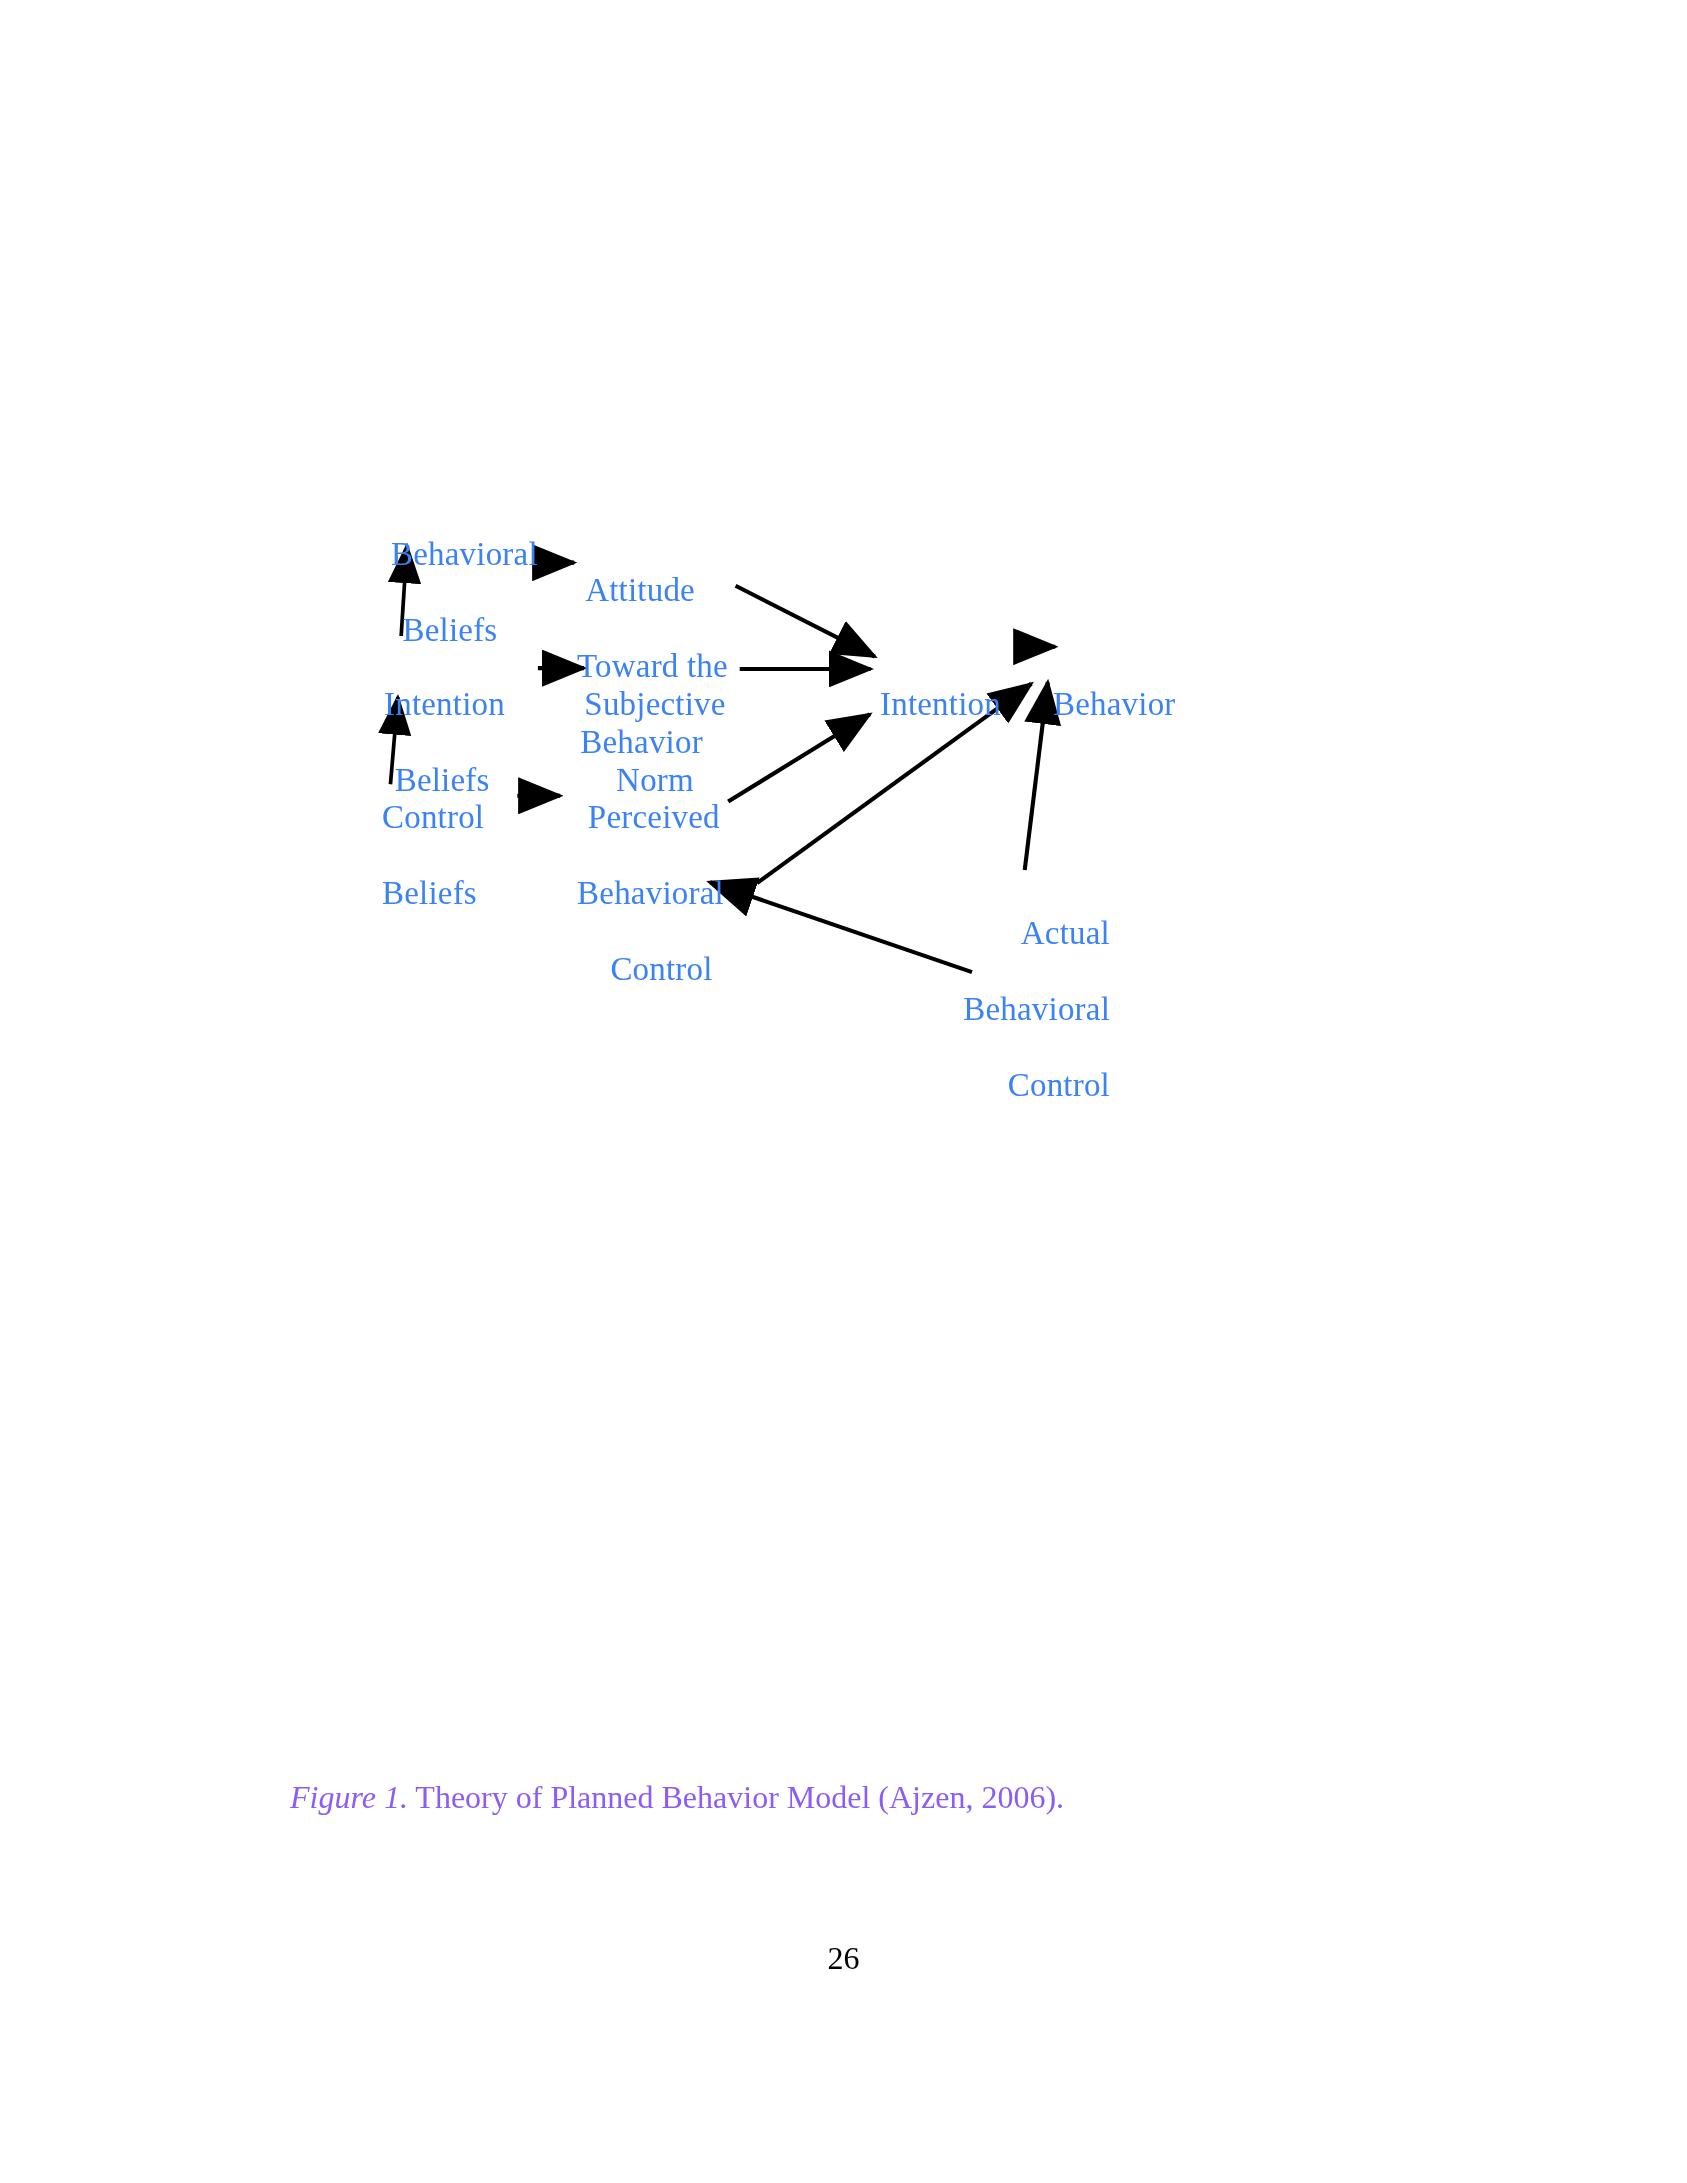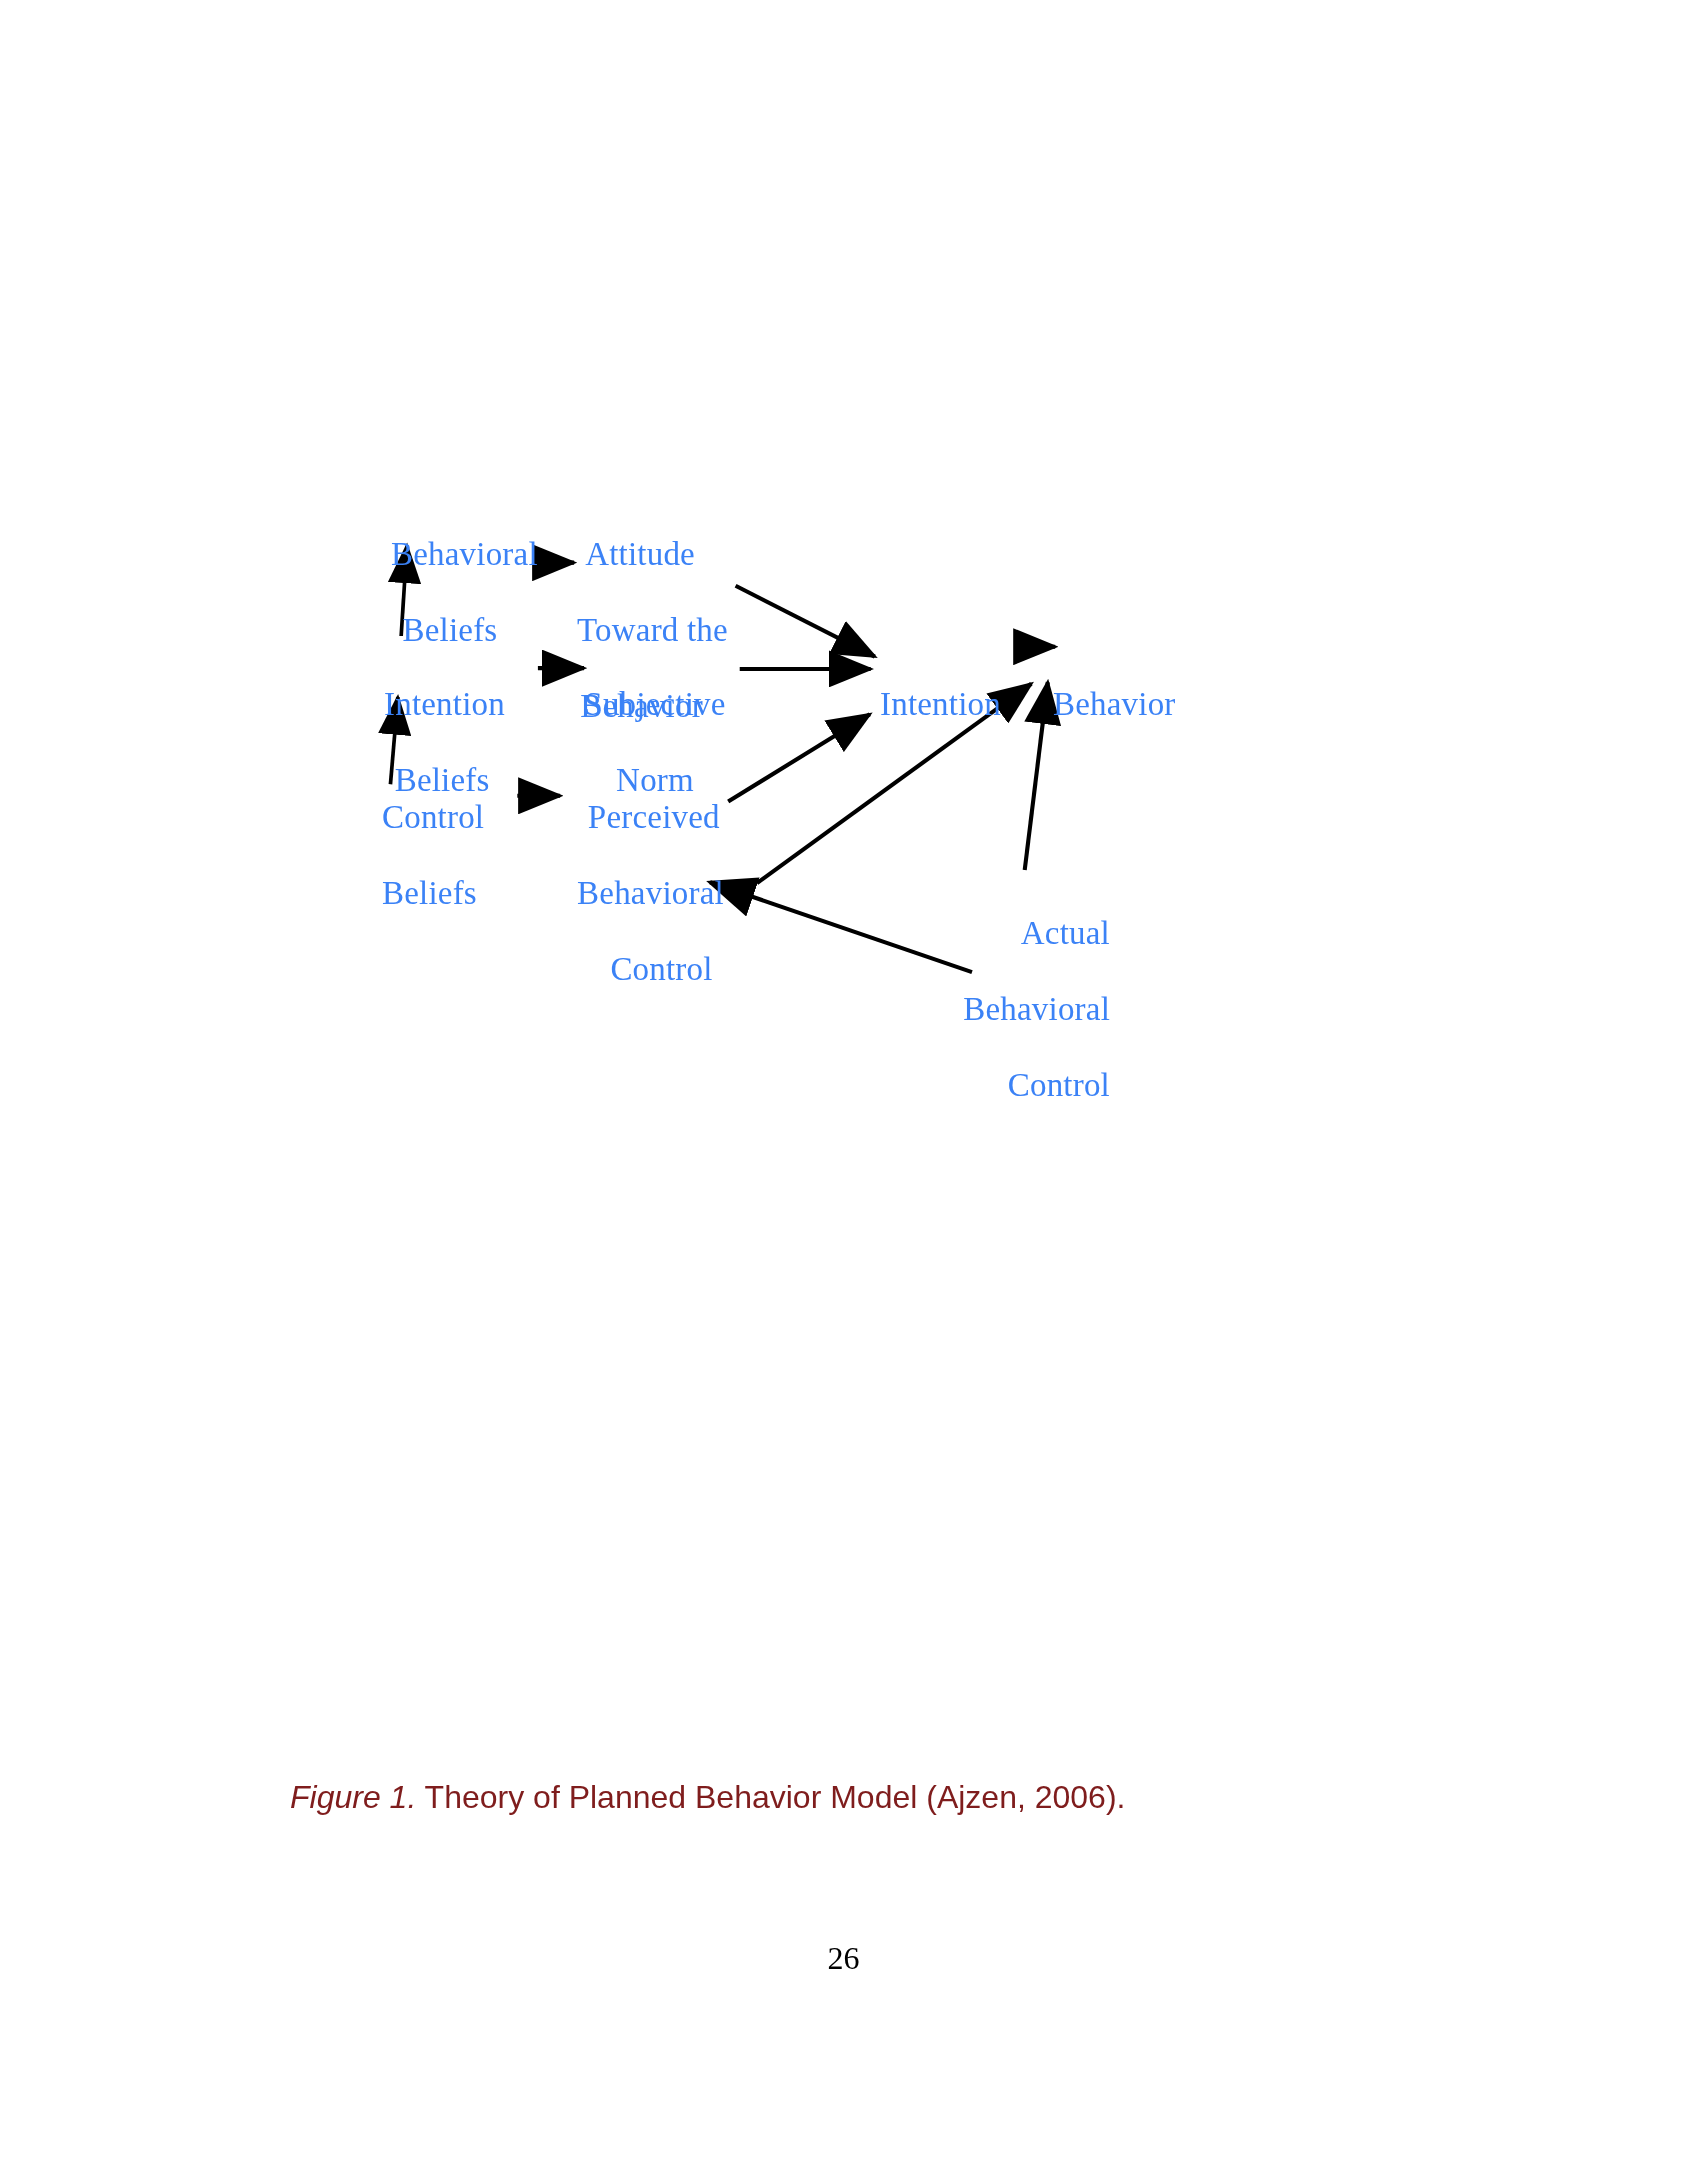--- a/index.html
+++ b/index.html
@@ -50,21 +50,21 @@
     color: #3b82f6;
     white-space: pre-line;
     letter-spacing: 0.2px;
   }
   .node .line { display: block; }
 
   .n-behavioral-beliefs { left: 391px;  top: 497px;  width: 189px; text-align: left; }
   .n-behavioral-beliefs .line:nth-child(2) { padding-left: 11.5px; }
 
   .n-attitude { left: 577px;  top: 497px;  width: 189px; text-align: left; }
-  .n-attitude .line:nth-child(1) { padding-left: 8.2px; }
+  .n-attitude .line:nth-child(1) { padding-left: 8.2px; margin-top: 36px; }
   .n-attitude .line:nth-child(3) { padding-left: 3.3px; }
 
   .n-normative-beliefs { left: 384px; top: 647px; width: 177px; text-align: left; }
   .n-normative-beliefs .line:nth-child(2) { padding-left: 10.7px; }
 
   .n-subjective-norm { left: 579px; top: 647px; width: 152px; text-align: center; }
 
   .n-control-beliefs { left: 382px; top: 760px; width: 165px; text-align: left; }
 
   .n-perceived-bc { left: 568px; top: 760px; width: 165px; text-align: center; }
@@ -75,24 +75,24 @@
 
   .n-behavior { left: 1053px; top: 647px; width: 157px; text-align: left; }
 
   .n-actual-bc { left: 933px; top: 876px; width: 177px; text-align: right; }
 
   
   .caption {
     position: absolute;
     left: 290px;
     top: 1778px;
-    font-family: Liberation Sans, sans-serif;
+    font-family: Liberation Serif, serif;
     font-size: 32px;
     line-height: 38px;
-    color: #7f1d1d;
+    color: #8b5cf6;
   }
   .caption .fig-label {
     font-style: italic;
   }
 
   
   .page-number {
     position: absolute;
     left: 0;
     top: 1940px;

